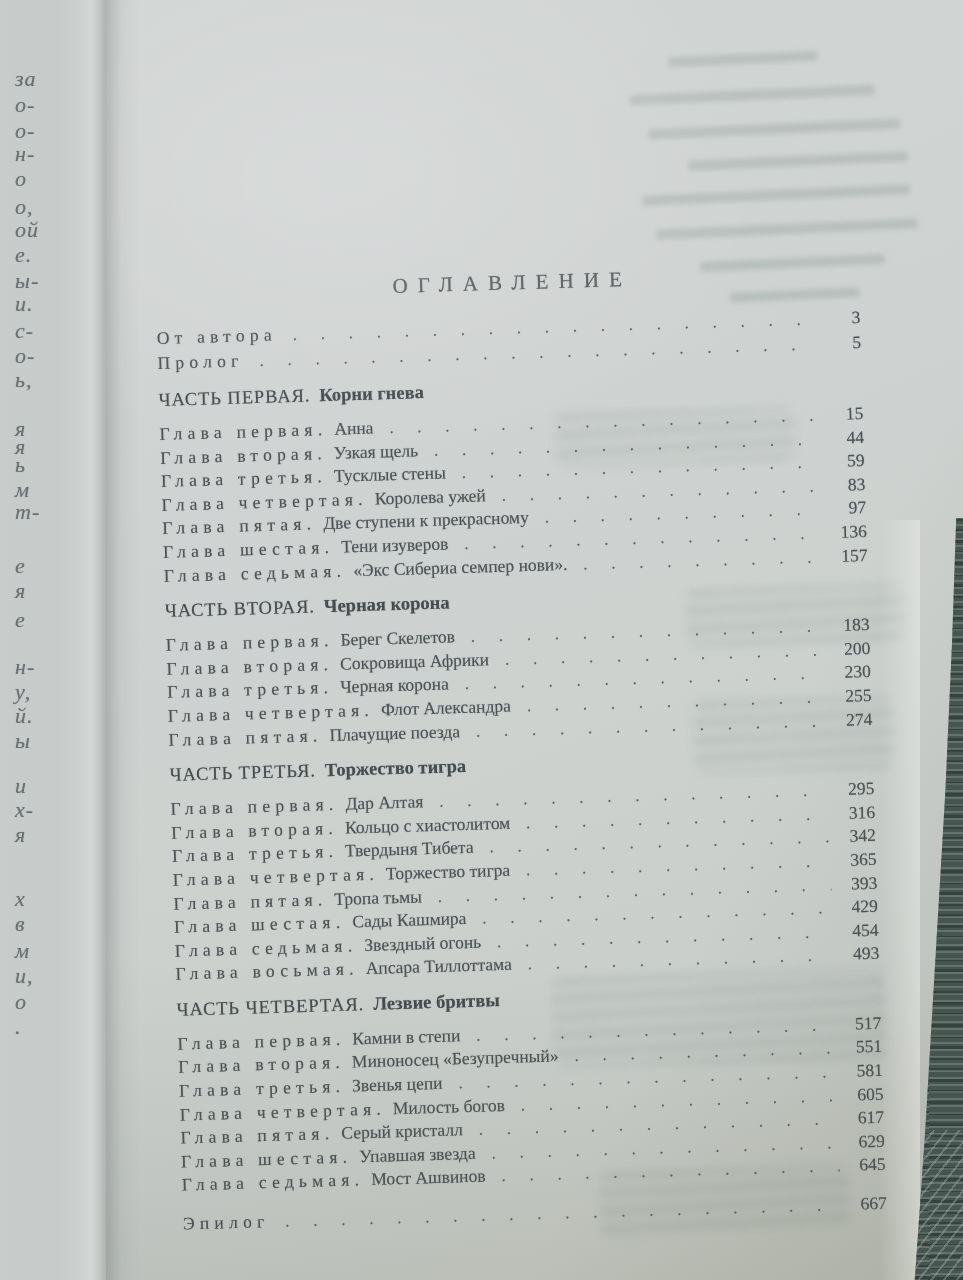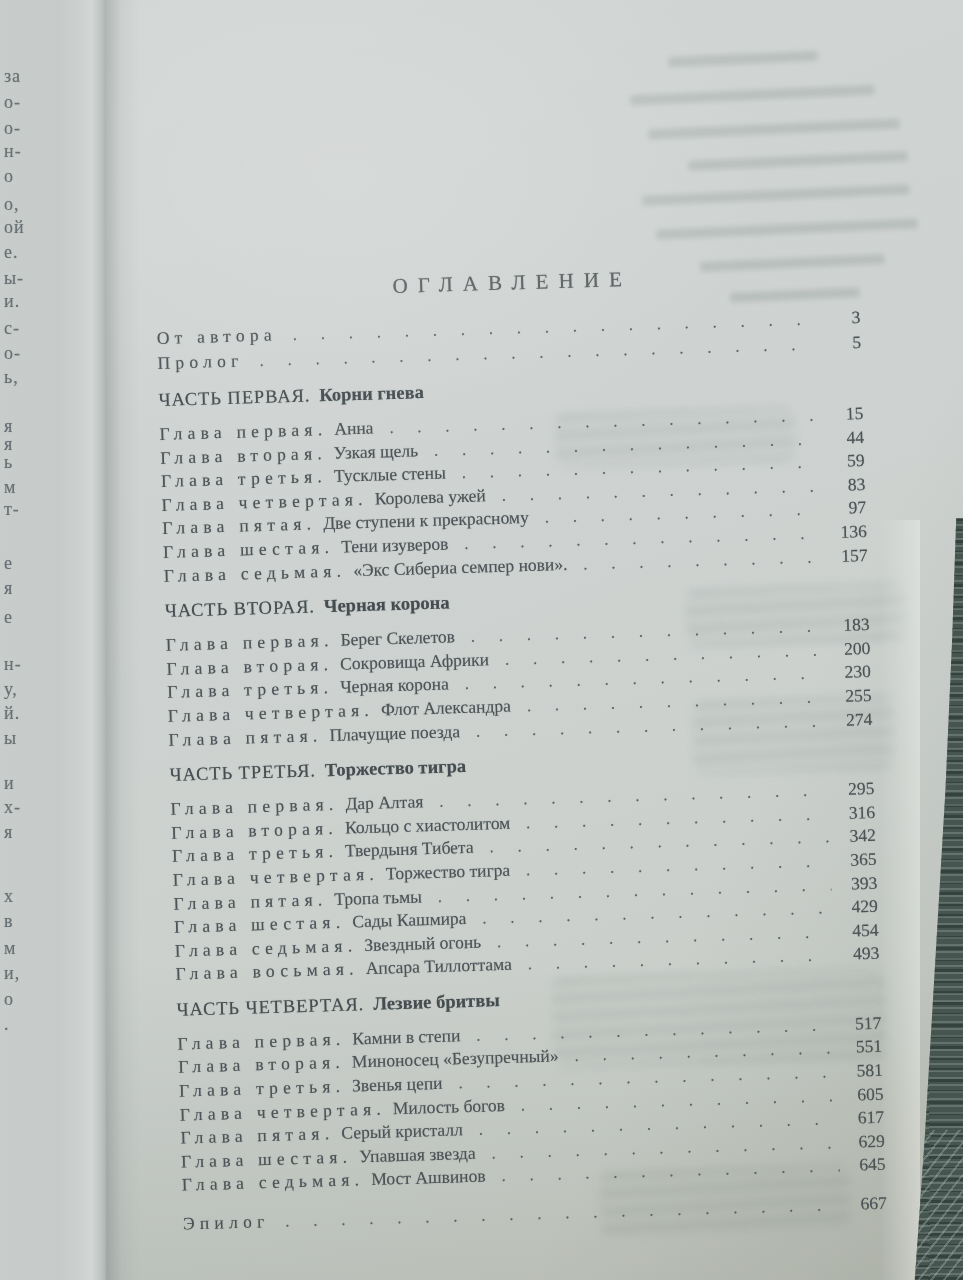--- a/index.html
+++ b/index.html
@@ -9,22 +9,22 @@
     background:#3c4a45;
   }
   .photo{position:relative;width:963px;height:1280px;overflow:hidden;background:#44524d;}
 
   
   .left-page{
     position:absolute;left:0;top:0;width:106px;height:1280px;z-index:2;
     background:linear-gradient(to right,#c8cdcb 0%,#c6cbc9 55%,#cdd2d0 78%,#d3d7d5 86%,#c2c7c5 94%,#aeb4b2 100%);
   }
   .frag{
-    position:absolute;left:4px;width:42px;font-size:18px;color:#697175;
-    letter-spacing:1px;white-space:pre;text-shadow:0 0 1px rgba(105,113,117,.6);
+    position:absolute;left:15px;width:42px;font-size:22px;color:#697175;
+    letter-spacing:1px;white-space:pre;text-shadow:0 0 1px rgba(105,113,117,.6);font-style:italic;
   }
 
   
   .main-page{
     position:absolute;left:106px;top:0;width:857px;height:1280px;z-index:2;overflow:hidden;
     background:linear-gradient(158deg,#d2d6d5 0%,#cfd3d2 30%,#ccd1ce 58%,#c9cec9 80%,#c7cabf 100%);
   }
   .main-page::before{ 
     content:"";position:absolute;left:0;top:0;width:34px;height:100%;
     background:linear-gradient(to right,rgba(96,104,102,.30),rgba(140,148,146,.12) 45%,rgba(0,0,0,0));

